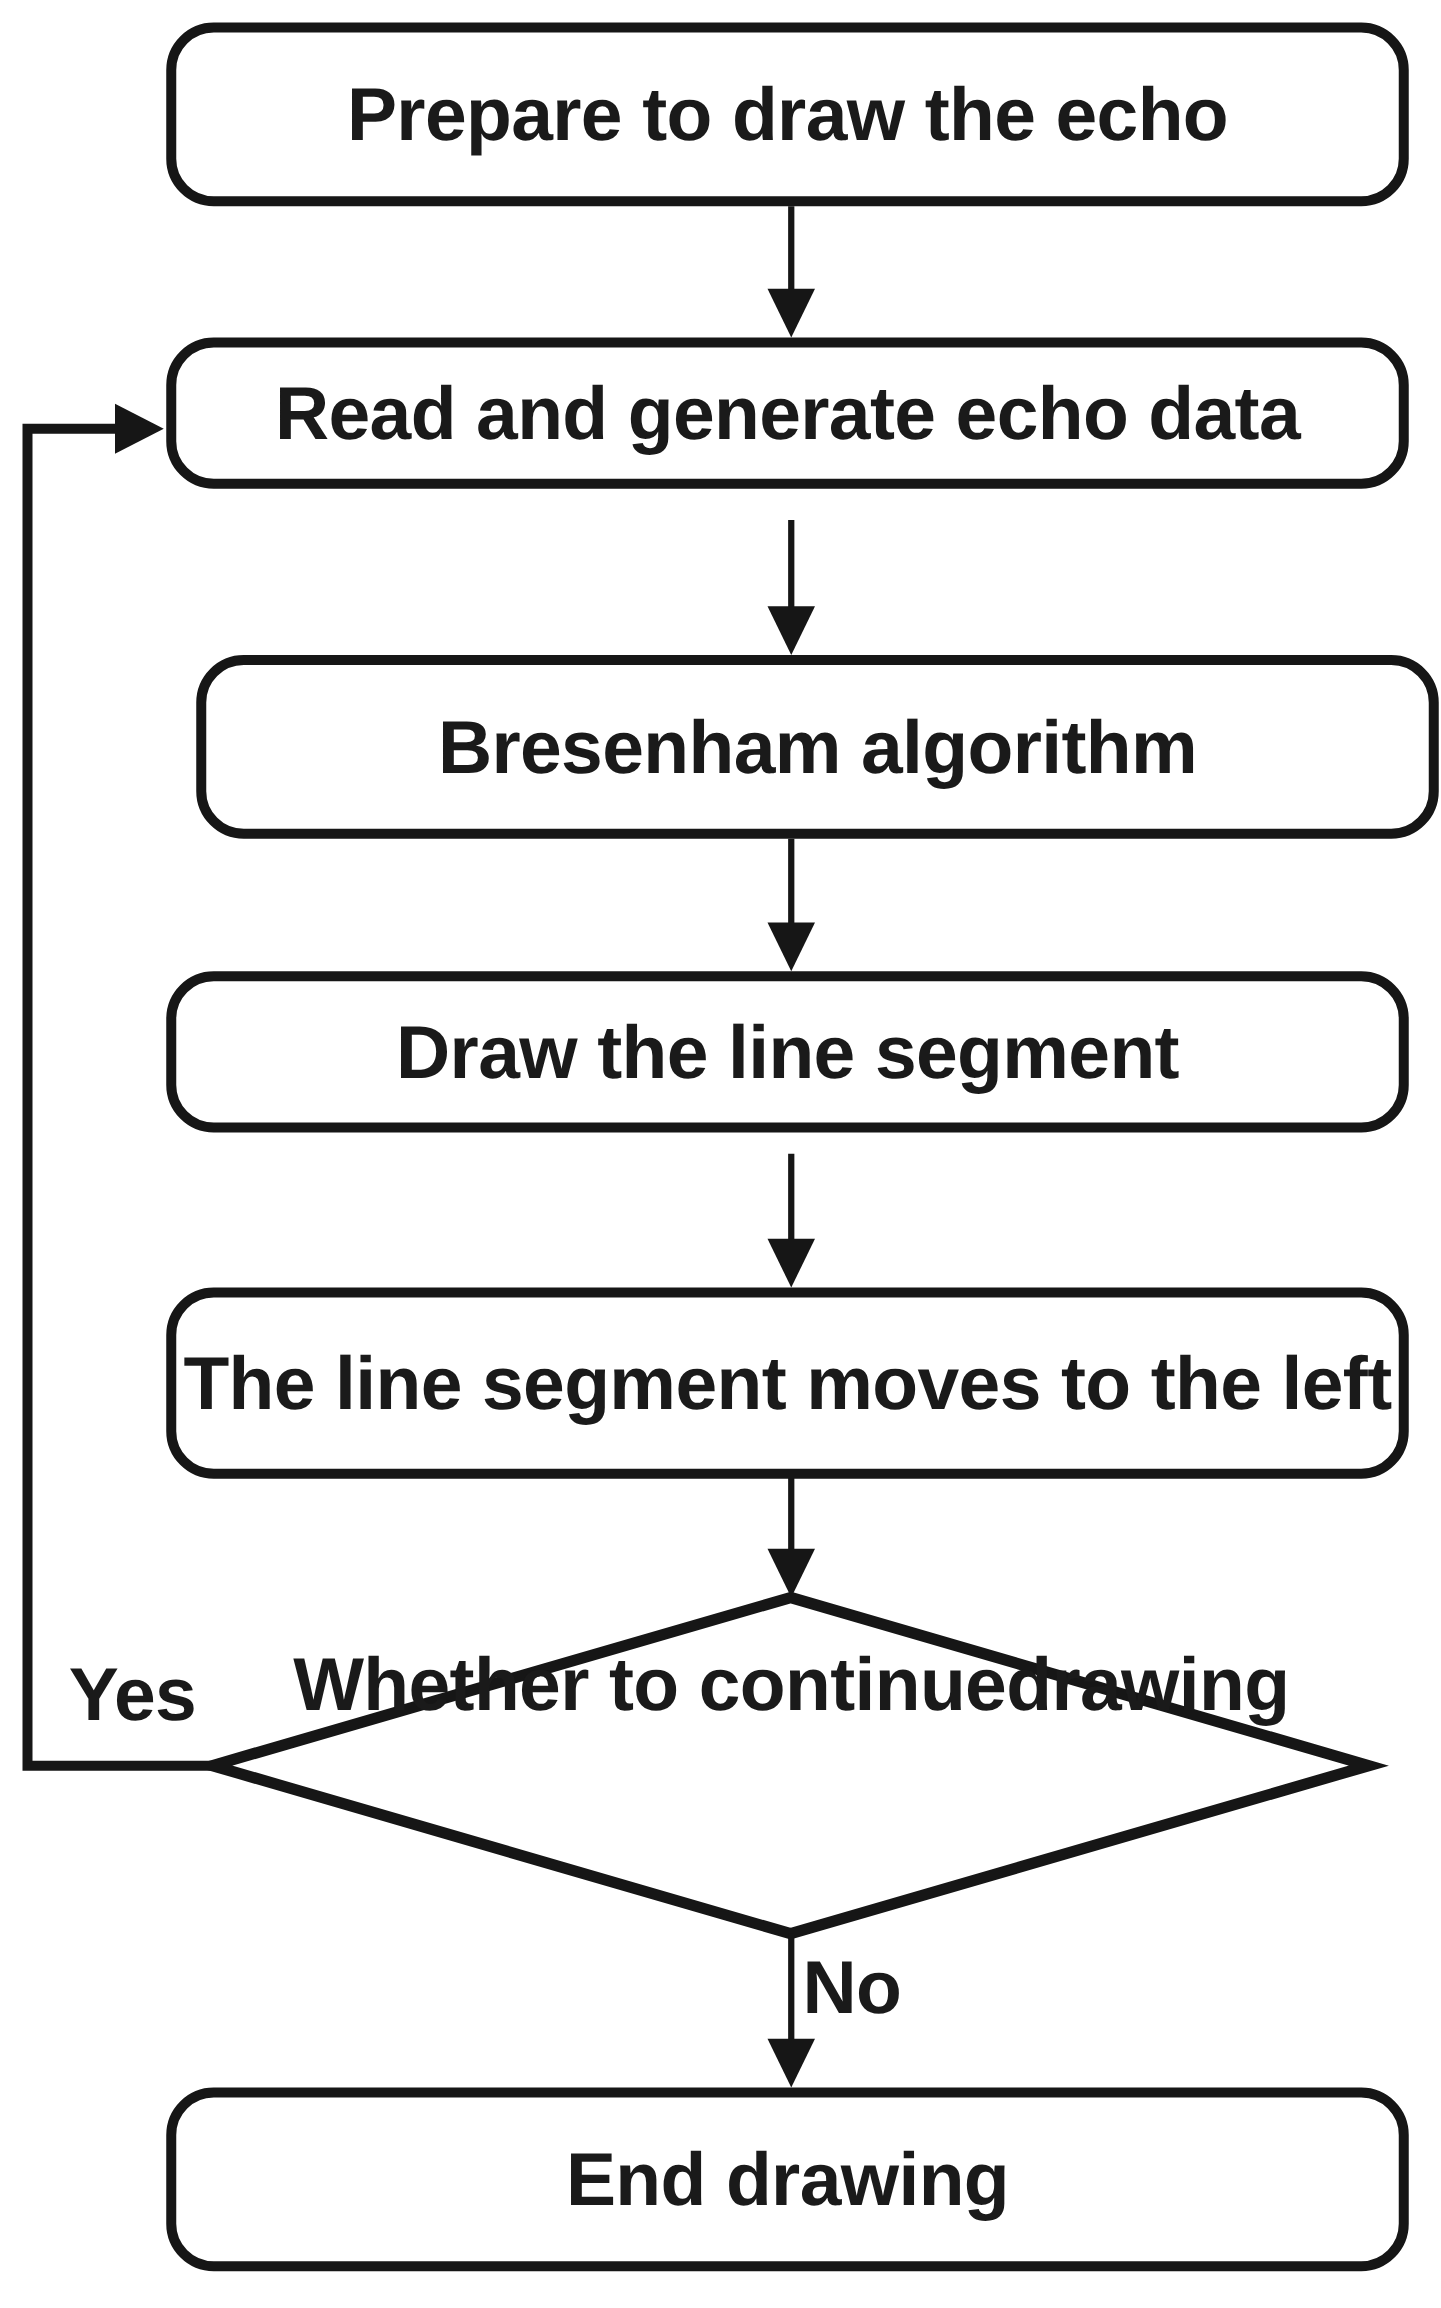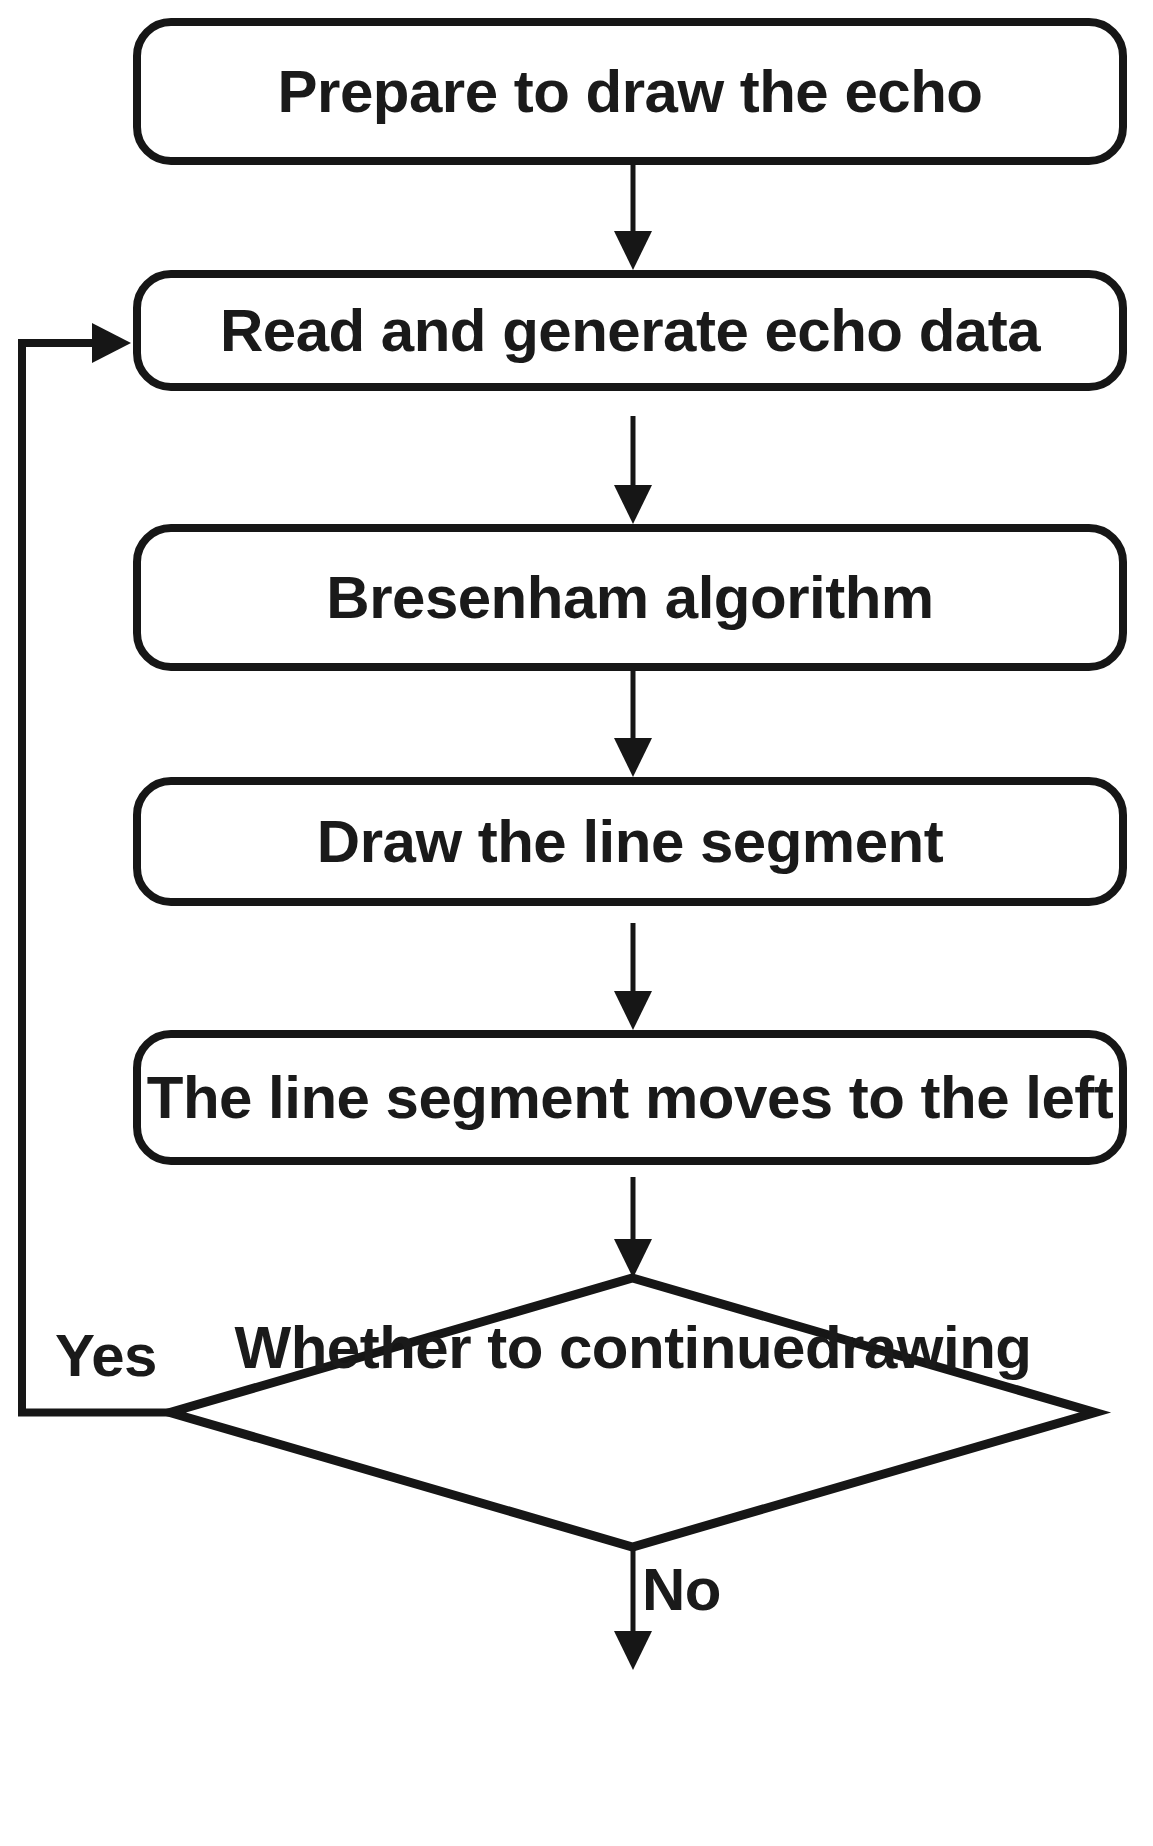--- a/index.html
+++ b/index.html
@@ -38,23 +38,23 @@
   }
   .node-label, .diamond-label, .edge-label {
     font-size: 60px;
     font-weight: 700;
     letter-spacing: -0.5px;
     color: #1a1a1a;
     white-space: nowrap;
   }
   #node-prepare      { top: 18px;   height: 147px; }
   #node-read         { top: 270px;  height: 121px; }
-  #node-bresenham    { top: 524px;  height: 147px; }
+  #node-bresenham    { top: 524px;  height: 147px; margin-left: 24px; }
   #node-draw-segment { top: 777px;  height: 129px; }
-  #node-move-left    { top: 1030px; height: 135px; }
+  #node-move-left    { top: 1030px; height: 153px; }
   #node-end          { top: 1670px; height: 147px; }
 
   #diamond-label-block {
     position: absolute;
     left: 233px;
     top: 1232px;
     width: 800px;
     height: 230px;
     display: flex;
     flex-direction: row;
@@ -124,14 +124,17 @@
   </div>
 
   <div id="diamond-label-block">
     <span class="diamond-label">Whether to continue</span>
     <span class="diamond-label">drawing</span>
   </div>
 
   <span class="edge-label" id="edge-label-yes">Yes</span>
   <span class="edge-label" id="edge-label-no">No</span>
 
+  <div class="node" id="node-end">
+    <span class="node-label">End drawing</span>
+  </div>
 
 </div>
 
 </body></html>

